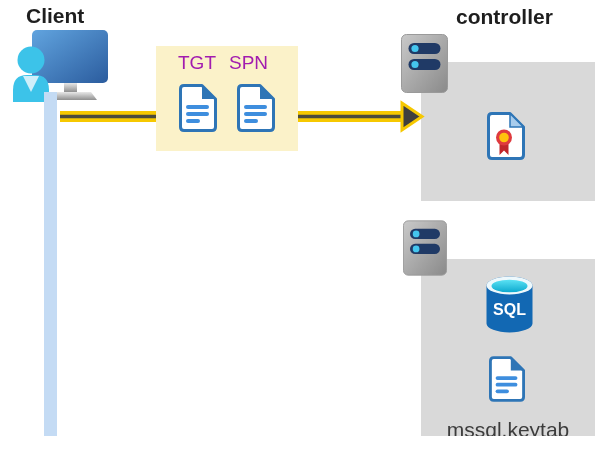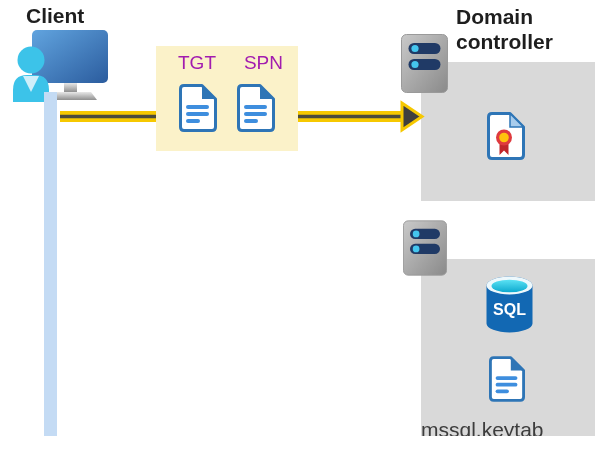--- a/index.html
+++ b/index.html
@@ -15,35 +15,35 @@
   .plain-label{font-size:19px;color:#a21caf;white-space:nowrap;}
   
   #client-label{left:26px;top:3px;}
   #client-icon{left:12px;top:30px;}
   #timeline{left:44px;top:92px;width:13px;height:368px;background:#c4dbf4;}
   
   #arrow{left:56px;top:100px;}
   
   #ticket-box{left:156px;top:46px;width:142px;height:105px;background:#fbf2c9;}
   #tgt-label{left:170px;top:52px;width:54px;text-align:center;}
-  #spn-label{left:229px;top:52px;width:54px;text-align:right;}
+  #spn-label{left:229px;top:52px;width:54px;text-align:left;}
   #tgt-doc{left:179px;top:84px;}
   #spn-doc{left:237px;top:84px;}
   
   #dc-box{left:421px;top:62px;width:174px;height:139px;background:#d9d9d9;}
   #dc-server{left:401px;top:34px;}
   #dc-label{left:456px;top:4px;}
   #cert-icon{left:487px;top:112px;}
   
   #linux-box{left:421px;top:259px;width:174px;height:194px;background:#d9d9d9;}
   #linux-server-icon{left:403px;top:219px;}
   #linux-label{left:455px;top:228px;}
   #sql-icon{left:486px;top:276px;}
   #keytab-doc{left:489px;top:355px;}
-  #keytab-label{left:421px;top:418px;width:174px;
+  #keytab-label{left:421px;top:418px;width:174px;text-align:center;
     font-size:21px;color:#3c3c3c;}
 </style>
 </head>
 <body>
 
 <div id="stage">
 
   <div class="abs heading" id="client-label">Client</div>
 
   <svg class="abs" id="client-icon" width="104" height="76" viewBox="0 0 104 76">
@@ -108,21 +108,20 @@
       </linearGradient>
     </defs>
     <rect x="0.5" y="0.5" width="46" height="58" rx="5" fill="url(#gSrvA)" stroke="#9a9a9a"></rect>
     <rect x="7.5" y="9" width="32" height="11" rx="5.5" fill="#203a66"></rect>
     <circle cx="14" cy="14.5" r="3.6" fill="#45c6ee"></circle>
     <rect x="7.5" y="25" width="32" height="11" rx="5.5" fill="#203a66"></rect>
     <circle cx="14" cy="30.5" r="3.6" fill="#45c6ee"></circle>
   </svg>
 
   <div class="abs heading" id="dc-label">
-    <div>Domain</div>
     <div>controller</div>
   </div>
 
   <svg class="abs" id="cert-icon" width="38" height="48" viewBox="0 0 38 48">
     <path d="M5 1.5 L23 1.5 L36.5 15 L36.5 43 Q36.5 46.5 33 46.5 L5 46.5 Q1.5 46.5 1.5 43 L1.5 5 Q1.5 1.5 5 1.5 Z" fill="#ffffff" stroke="#2e75b6" stroke-width="3" stroke-linejoin="round"></path>
     <path d="M23 1.5 L36.5 15 L23 15 Z" fill="#a8ccec" stroke="#2e75b6" stroke-width="1.5"></path>
     <path d="M12.5 30 L12.5 43 L17 38.5 L21.5 43 L21.5 30 Z" fill="#c0262b"></path>
     <circle cx="17" cy="25.5" r="8" fill="#df3a3e"></circle>
     <circle cx="17" cy="25.5" r="4.8" fill="#ffc20e"></circle>
   </svg>

